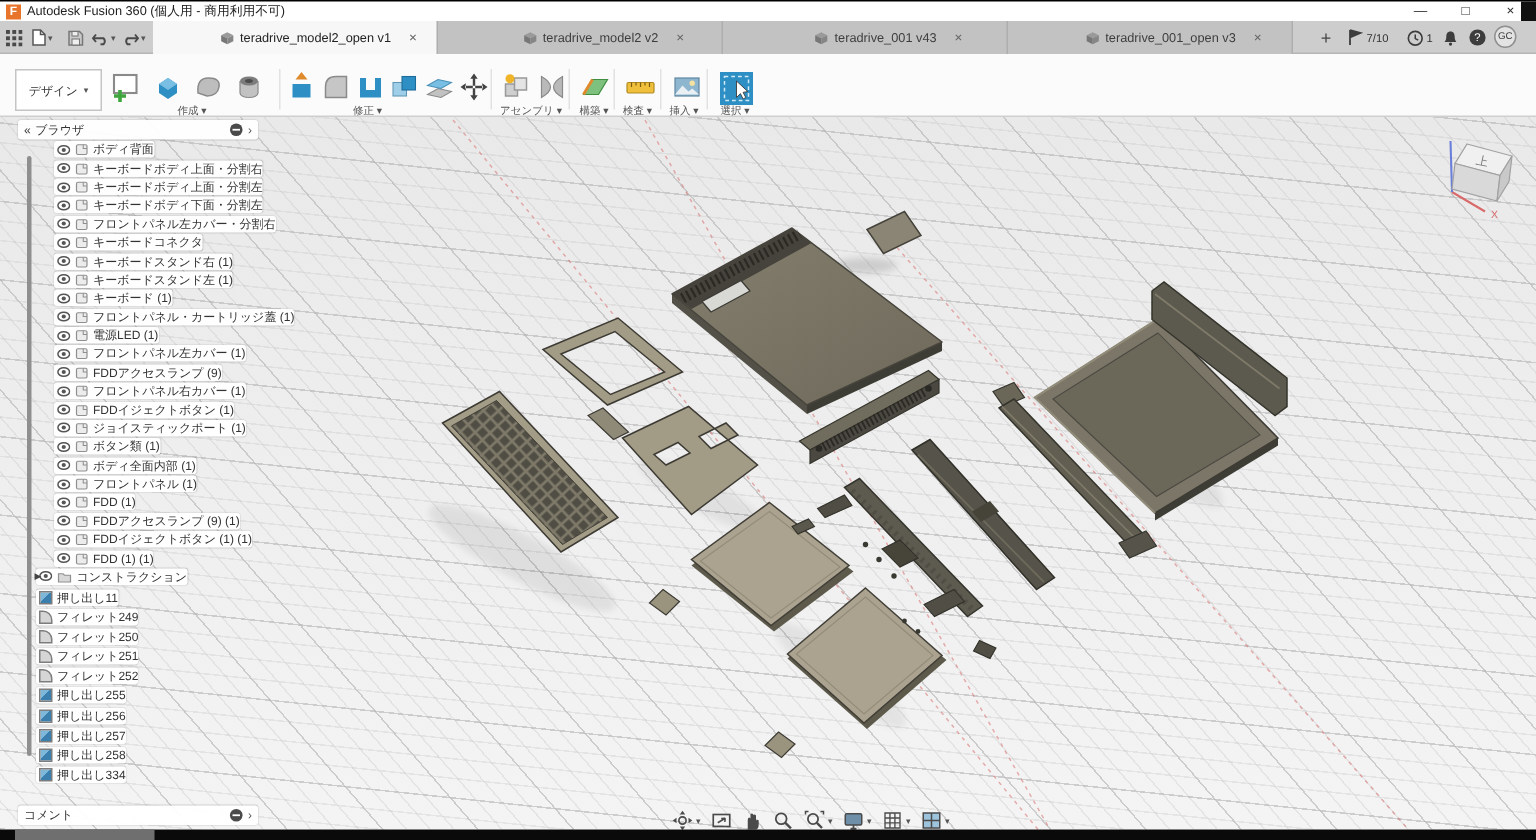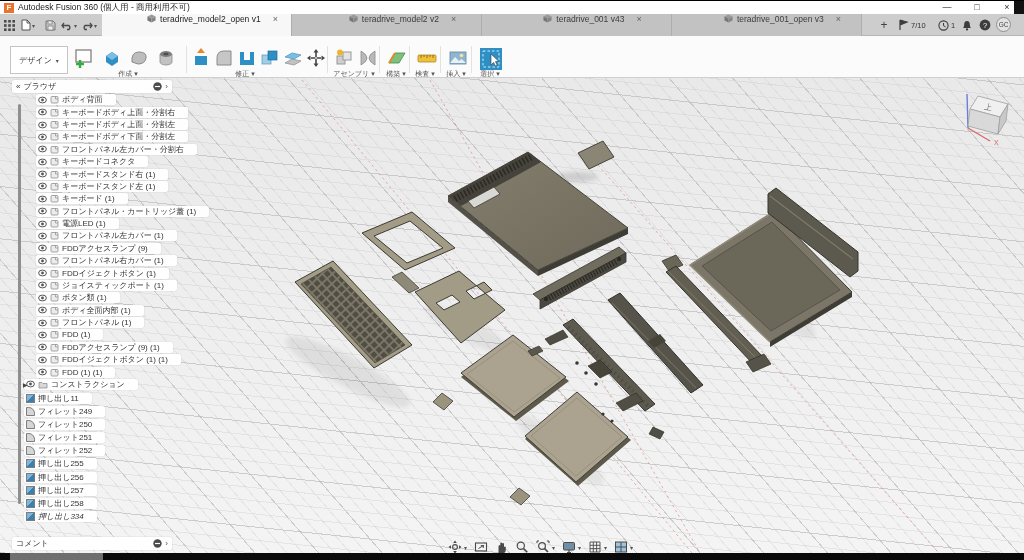--- a/index.html
+++ b/index.html
@@ -12,21 +12,21 @@
   #app-title{position:absolute;left:18px;top:1px;font-size:8.5px;color:#222;white-space:nowrap;}
   .wctl{position:absolute;top:0;width:26px;height:13px;text-align:center;font-size:9px;color:#333;line-height:13px;cursor:default;}
   #win-min{left:934px;} #win-max{left:964px;} #win-close{left:994px;}
   #corner-black{position:absolute;left:1014px;top:0;width:10px;height:16px;background:#111;}
   
   #tabbar{position:absolute;left:0;top:14px;width:1024px;height:22px;background:#cdcdcd;border-bottom:1px solid #b5b5b5;box-sizing:border-box;}
   .qat{position:absolute;top:3px;height:16px;display:flex;align-items:center;color:#4a4a4a;}
   .qat svg{display:block;}
   .caret-sm{font-size:6px;color:#555;margin-left:1px;}
   #doc-tabs{position:absolute;left:102px;top:0;height:22px;display:flex;}
-  .dtab{width:190px;height:22px;box-sizing:border-box;display:flex;align-items:flex-start;justify-content:center;
+  .dtab{width:190px;height:22px;box-sizing:border-box;display:flex;align-items:center;justify-content:center;
         background:#c2c2c2;border-right:1px solid #aeaeae;font-size:8.5px;color:#3d3d3d;gap:4px;padding-left:32px;}
   .dtab.active{background:#f7f7f7;color:#222;}
   .dtab-close{color:#666;font-size:9px;margin-left:8px;}
   .dtab-label{white-space:nowrap;overflow:hidden;max-width:140px;}
   #newtab{position:absolute;left:876px;top:3px;width:16px;height:16px;font-size:12px;color:#444;text-align:center;line-height:16px;}
   .tb-right{position:absolute;top:3px;height:16px;display:flex;align-items:center;font-size:7.5px;color:#333;gap:2px;}
   #job-status{left:898px;} #notif{left:938px;} #bell{left:962px;} #help{left:979px;}
   #avatar{position:absolute;left:996px;top:3px;width:15px;height:15px;border-radius:50%;background:#e3e3e3;
           border:1px solid #909090;box-sizing:border-box;font-size:6.5px;color:#444;text-align:center;line-height:13px;}
   
@@ -50,21 +50,21 @@
        linear-gradient(#e9e9e9,#f4f4f4);}
   #scene{position:absolute;left:0;top:0;width:1024px;height:560px;pointer-events:none;}
   
   #browser{position:absolute;left:10px;top:80px;width:175px;font-size:8px;color:#333;}
   .chipbar{display:flex;align-items:center;background:rgba(255,255,255,.95);border-radius:2px;height:13px;
      box-shadow:0 0 1px rgba(0,0,0,.35);padding:0 4px;box-sizing:border-box;}
   #browser-header{width:160px;margin-left:2px;}
   #browser-header .hlabel{flex:1;margin-left:3px;}
   .brow{display:flex;margin-top:1.2px;height:11.2px;align-items:center;}
   .brow .chip{display:inline-flex;align-items:center;background:rgba(255,255,255,.95);border-radius:2px;
-      padding:0 13px 0 2px;height:11px;box-shadow:0 0 1px rgba(0,0,0,.3);white-space:nowrap;gap:3px;}
+      padding:0 0 0 2px;height:11px;box-shadow:0 0 1px rgba(0,0,0,.3);white-space:nowrap;gap:3px;}
   .brow.comp{margin-left:26px;}
   .brow.lvl1{margin-left:14px;}
   .eye-ico svg,.comp-ico svg,.folder-ico svg{display:block;}
   .feat-ico{width:9px;height:9px;box-sizing:border-box;border:1px solid #7d7d7d;background:#ddd;}
   .feat-ico.extrude{background:linear-gradient(135deg,#7db7da 0 45%,#3a7fae 45%);}
   .feat-ico.fillet{background:#d6d6d6;border-radius:0 70% 0 0;}
   #scrollbar{position:absolute;left:8px;top:24px;width:3px;height:400px;background:#8f8f8f;border-radius:2px;}
   #construct-arrow{position:absolute;left:-1px;font-size:6px;color:#444;}
   .pnl-circle svg{display:block;}
   .pnl-toggle{font-size:8px;color:#555;margin-left:3px;}
@@ -981,21 +981,21 @@
           </span>
         </div>
 
         <div class="brow lvl1" style="height:12px;">
           <span class="chip">
             <span class="feat-ico extrude"></span>
             <span>押し出し258</span>
           </span>
         </div>
 
-        <div class="brow lvl1" style="height:12px;font-style:italic;">
+        <div class="brow lvl1" style="height:12px;">
           <span class="chip">
             <span class="feat-ico extrude"></span>
             <span>押し出し334</span>
           </span>
         </div>
       </div>
   </div>
 
   <div id="comments">
     <div class="chipbar">

